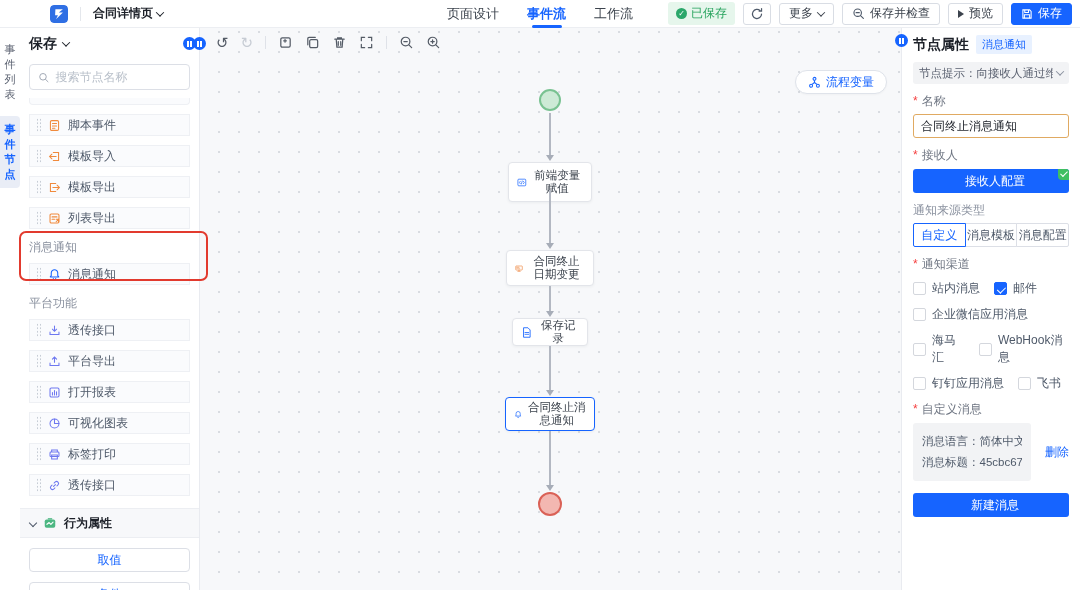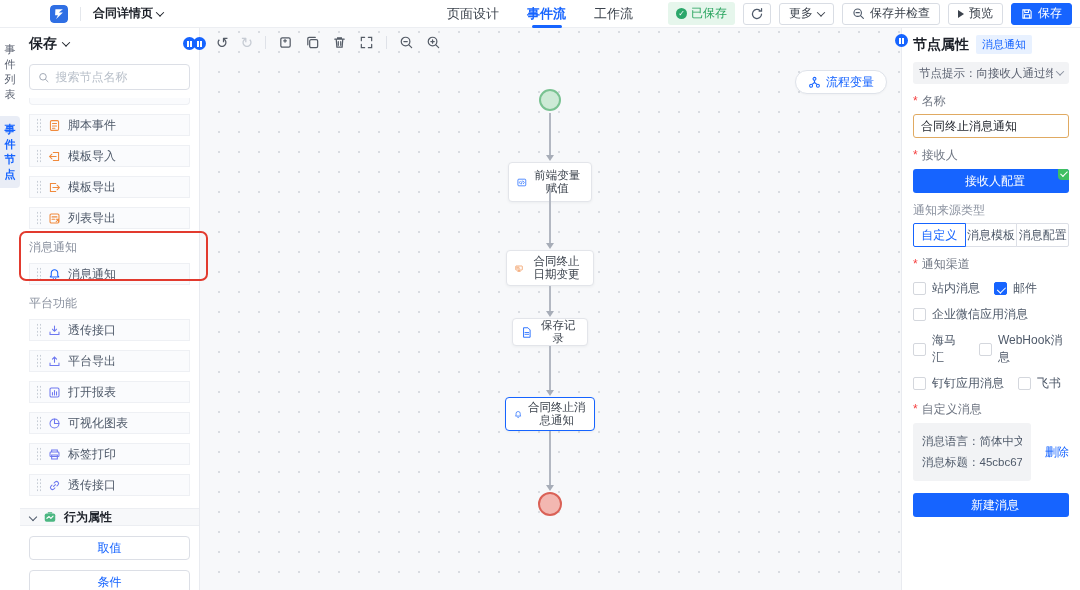--- a/index.html
+++ b/index.html
@@ -40,21 +40,21 @@
   .panel-toggle i { display:block; width:1.5px; height:6px; background:#fff; }
   .sb-toggle { top:9px; right:3px; }
   .search-box { margin-top:10px; height:26px; border:1px solid #dcdfe6; border-radius:4px; display:flex; align-items:center; gap:6px; padding:0 8px; background:#fff; }
   .search-box input { border:none; outline:none; width:100%; font-size:12px; color:#1d2129; font-family:inherit; }
   .search-box input::placeholder { color:#b9c0ca; }
   .partial-item { margin-top:8px; height:7px; border:1px solid #eef0f4; border-top:none; border-radius:0 0 4px 4px; background:#fafbfd; }
   .sb-item { margin-top:9px; height:22px; border:1px solid #eef0f4; border-radius:0; background:#fafbfd; display:flex; align-items:center; gap:7px; padding:0 6px; cursor:grab; }
   .drag-dots { width:5px; height:14px; background-image:radial-gradient(#c6ccd5 0.9px, transparent 1px); background-size:3px 3.5px; flex:0 0 auto; }
   .sb-item .lbl { color:#4e5969; font-size:12px; }
   .sb-group-label { margin-top:11px; color:#8a919f; font-size:12px; height:14px; line-height:14px; }
-  .behavior-header { margin:12px -9px 0 -9px; height:18px; background:#f7f8fa; border-top:1px solid #eceef2; border-bottom:1px solid #eceef2; display:flex; align-items:center; gap:7px; padding:0 10px; font-weight:bold; color:#1d2129; cursor:pointer; }
+  .behavior-header { margin:12px -9px 0 -9px; height:30px; background:#f7f8fa; border-top:1px solid #eceef2; border-bottom:1px solid #eceef2; display:flex; align-items:center; gap:7px; padding:0 10px; font-weight:bold; color:#1d2129; cursor:pointer; }
   .behavior-btn { margin-top:10px; height:24px; border:1px solid #dcdfe6; border-radius:4px; background:#fff; color:#1664ff; display:flex; align-items:center; justify-content:center; font-size:12px; cursor:pointer; }
   .red-annotation { position:absolute; left:19px; top:231px; width:189px; height:50px; border:2.5px solid #e23a2e; border-radius:7px; z-index:15; pointer-events:none; }
 
   
   .canvas { position:absolute; top:28px; left:200px; width:701px; bottom:0; background-color:#f7f8fa;
             background-image:radial-gradient(circle,#d9dce1 1px, transparent 1.3px); background-size:20px 20px; background-position:9px 14px; }
   .canvas-toggle { top:9px; left:-7px; }
   .canvas-toolbar { position:absolute; top:7px; left:16px; display:flex; align-items:center; gap:12px; color:#545b66; }
   .ct-icon { display:flex; align-items:center; cursor:pointer; font-size:15px; line-height:15px; }
   .ct-sep { width:1px; height:13px; background:#dfe2e8; }

